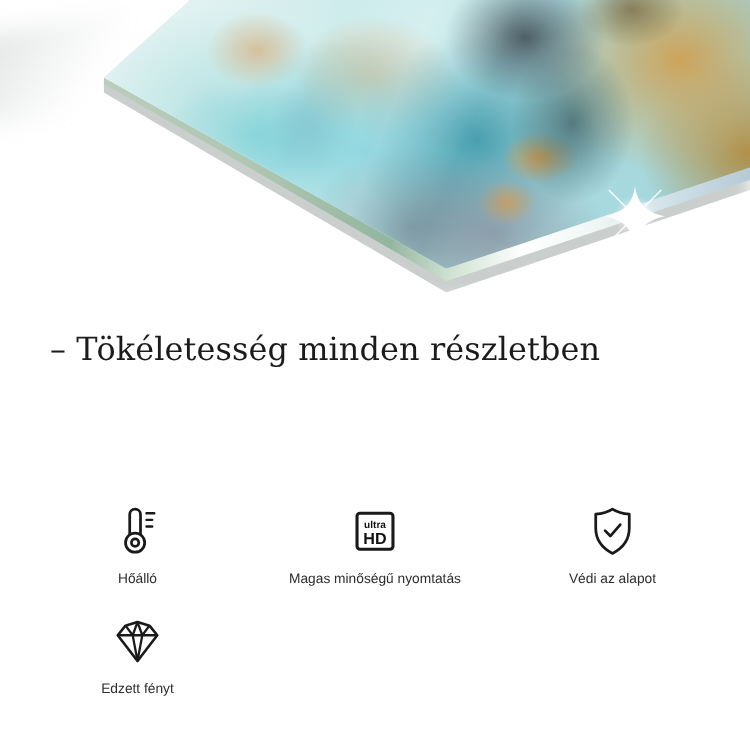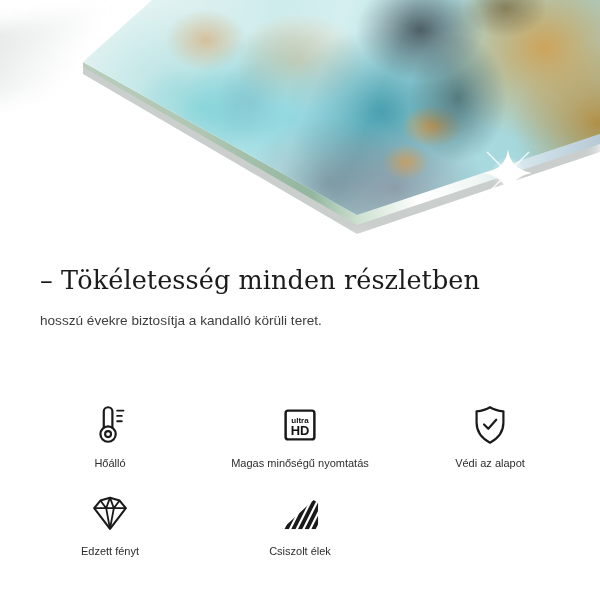--- a/index.html
+++ b/index.html
@@ -127,21 +127,20 @@
       <path d="M26,2 Q28,22 50,26 Q28,30 26,50 Q24,30 2,26 Q24,22 26,2 Z" fill="#ffffff"></path>
     </svg>
   </div>
 
   <h1 class="title">
     <br>
     <span>– Tökéletesség minden részletben</span>
   </h1>
 
   <p class="desc">
-    <span class="dline">hosszú évekre biztosítja a kandalló körüli teret.</span>
   </p>
 
   <div class="features">
 
     <div class="feature">
       <div class="icon-box">
         <svg width="46" height="46" viewBox="0 0 48 48">
           <path class="icon-stroke" stroke-width="2.3" d="M17.5,27 V10 a4.5,4.5 0 0 1 9,0 V27"></path>
           <circle class="icon-stroke" stroke-width="2.3" cx="22" cy="33.5" r="8"></circle>
           <circle class="icon-stroke" stroke-width="2.2" cx="22" cy="33.5" r="3.1"></circle>
@@ -175,31 +174,16 @@
     <div class="feature">
       <div class="icon-box">
         <svg width="46" height="46" viewBox="0 0 48 48">
           <path class="icon-stroke" stroke-width="2.2" stroke-linejoin="round" d="M14,11 L24,8 L34,11 L40.5,19 L24,40.5 L7.5,19 Z"></path>
           <path class="icon-stroke" stroke-width="1.9" stroke-linejoin="round" d="M7.5,19 H40.5 M14,11 L20,19 M34,11 L28,19 M24,8 L20,19 M24,8 L28,19 M20,19 L24,40.5 M28,19 L24,40.5"></path>
         </svg>
       </div>
       <div class="label">Edzett fényt</div>
     </div>
 
-    <div class="feature">
-      <div class="icon-box">
-        <svg width="46" height="46" viewBox="0 0 48 48">
-          <defs>
-            <clipPath id="tri1">
-                <polygon points="5,41 43,41 43,6"></polygon>
-              </clipPath>
-          </defs>
-          <g clip-path="url(#tri1)">
-            <path d="M0,47 L18,11 M7,47 L25,11 M14,47 L32,11 M21,47 L39,11 M28,47 L46,11 M35,47 L53,11" stroke="#1a1a1a" stroke-width="4" fill="none"></path>
-          </g>
-        </svg>
-      </div>
-      <div class="label">Csiszolt élek</div>
-    </div>
 
 
   </div>
 </div>
 
 </body></html>

